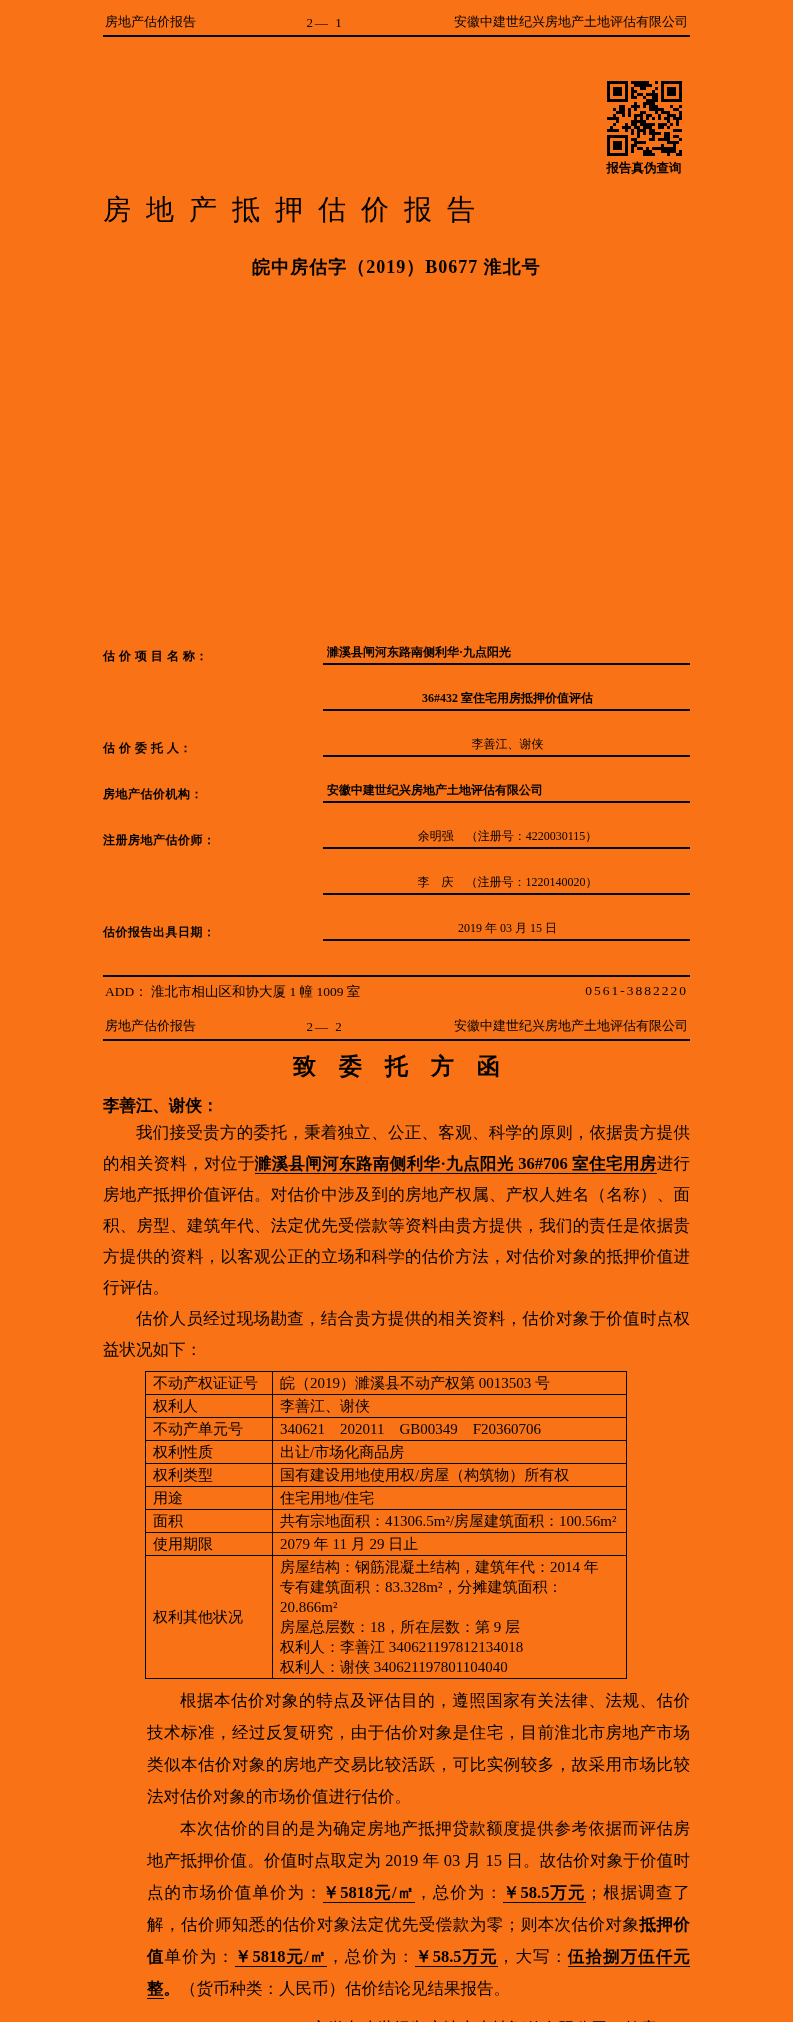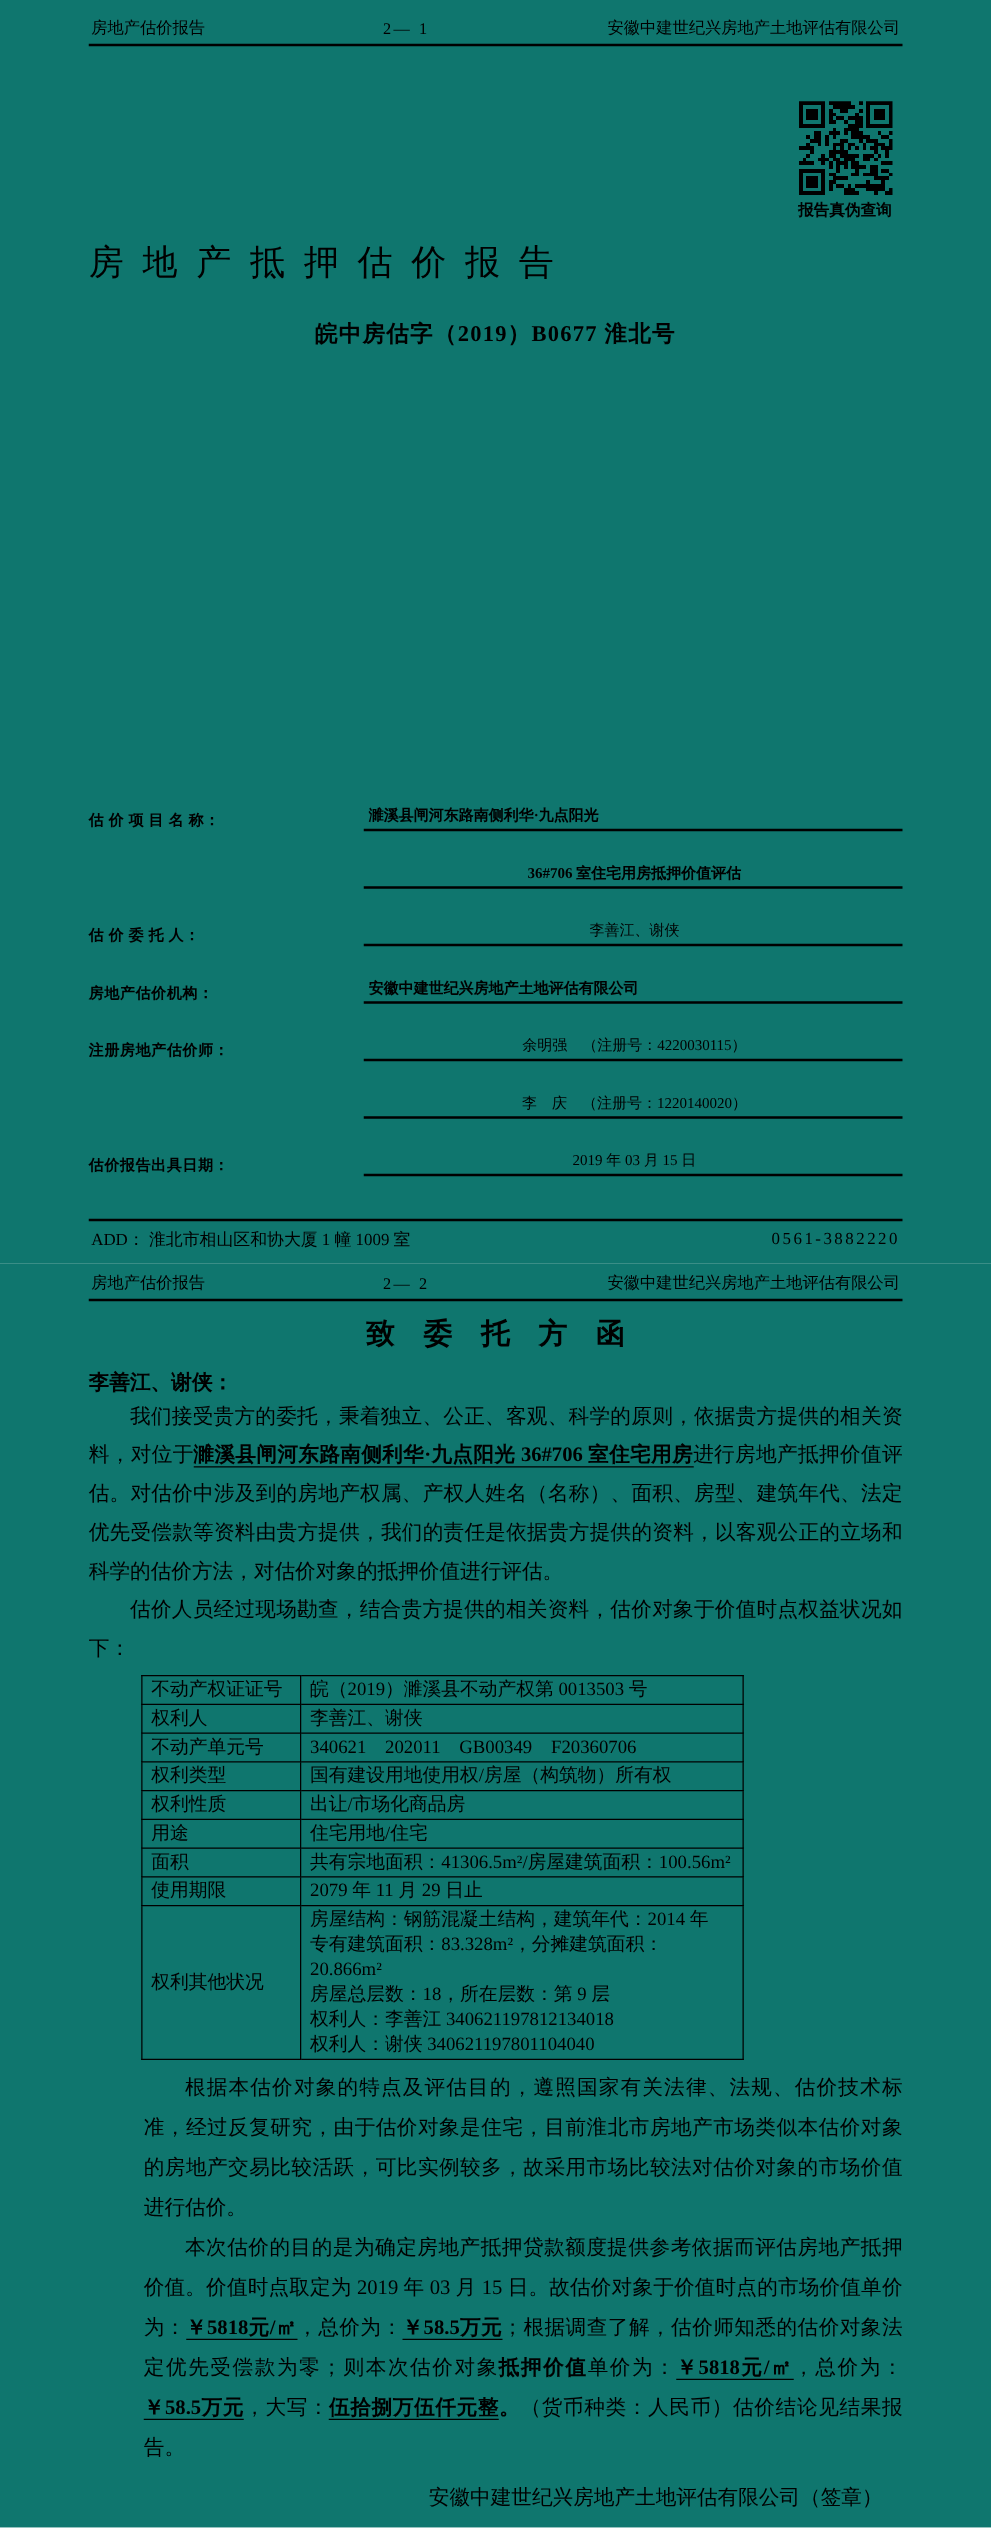--- a/index.html
+++ b/index.html
@@ -1,18 +1,18 @@
 <!DOCTYPE html>
 <html><head>
 <meta charset="utf-8">
 <style>
   html,body{margin:0;padding:0;background:#fff;}
   body{width:793px;}
   .doc{width:793px;color:#000;font-family:"Liberation Serif","DejaVu Serif",serif;}
-  .page{width:793px;box-sizing:border-box;padding:0 71px;display:flex;flex-direction:column;background:#0f766e;}
+  .page{width:793px;box-sizing:border-box;padding:0 103px;display:flex;flex-direction:column;background:#f97316;}
   .page1{height:1011px;}
   .page2{height:1011px;}
 
   .pghead{display:flex;justify-content:space-between;align-items:flex-end;
           font-size:13px;padding:13px 2px 4px 2px;border-bottom:2px solid #000;}
   .page2 .pghead{padding-top:6px;}
   .pghead .pgnum{letter-spacing:2px;}
 
   .qrwrap{align-self:flex-end;margin-top:44px;width:92px;text-align:center;}
   .qr svg{display:block;margin:0 auto;}
@@ -391,21 +391,21 @@
     <h1 class="title">房 地 产 抵 押 估 价 报 告</h1>
     <div class="docnum">皖中房估字（2019）B0677 淮北号</div>
 
     <div class="fields">
         <div class="frow">
           <span class="flabel">估 价 项 目 名 称：</span>
           <span class="fvalue bold">濉溪县闸河东路南侧利华·九点阳光</span>
         </div>
         <div class="frow">
           <span class="flabel"></span>
-          <span class="fvalue bold center">36#706 室住宅用房抵押价值评估</span>
+          <span class="fvalue bold center">36#432 室住宅用房抵押价值评估</span>
         </div>
         <div class="frow">
           <span class="flabel">估 价 委 托 人：</span>
           <span class="fvalue center">李善江、谢侠</span>
         </div>
         <div class="frow">
           <span class="flabel">房地产估价机构：</span>
           <span class="fvalue bold">安徽中建世纪兴房地产土地评估有限公司</span>
         </div>
         <div class="frow">
@@ -451,26 +451,26 @@
           </tr>
           <tr>
             <td class="lbl">权利人</td>
             <td><div>李善江、谢侠</div></td>
           </tr>
           <tr>
             <td class="lbl">不动产单元号</td>
             <td><div>340621　202011　GB00349　F20360706</div></td>
           </tr>
           <tr>
+            <td class="lbl">权利性质</td>
+            <td><div>出让/市场化商品房</div></td>
+          </tr>
+          <tr>
             <td class="lbl">权利类型</td>
             <td><div>国有建设用地使用权/房屋（构筑物）所有权</div></td>
-          </tr>
-          <tr>
-            <td class="lbl">权利性质</td>
-            <td><div>出让/市场化商品房</div></td>
           </tr>
           <tr>
             <td class="lbl">用途</td>
             <td><div>住宅用地/住宅</div></td>
           </tr>
           <tr>
             <td class="lbl">面积</td>
             <td><div>共有宗地面积：41306.5m²/房屋建筑面积：100.56m²</div></td>
           </tr>
           <tr>

